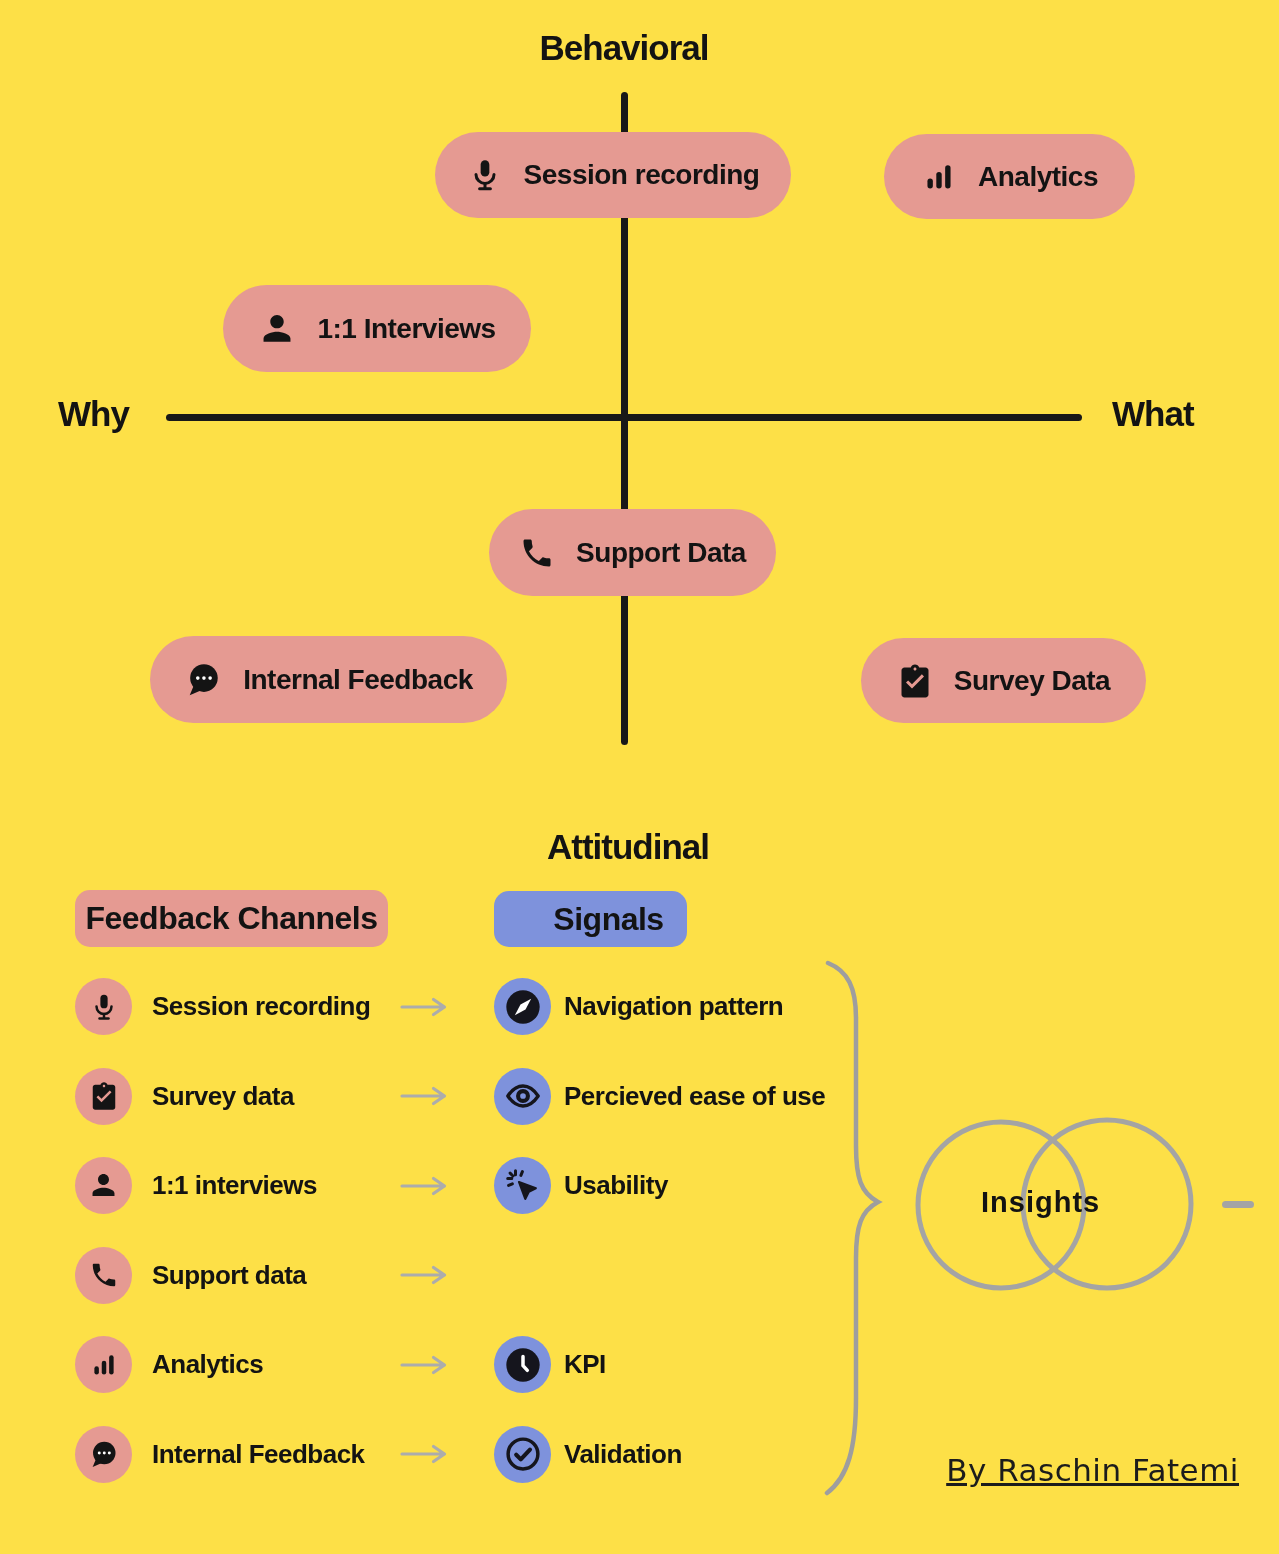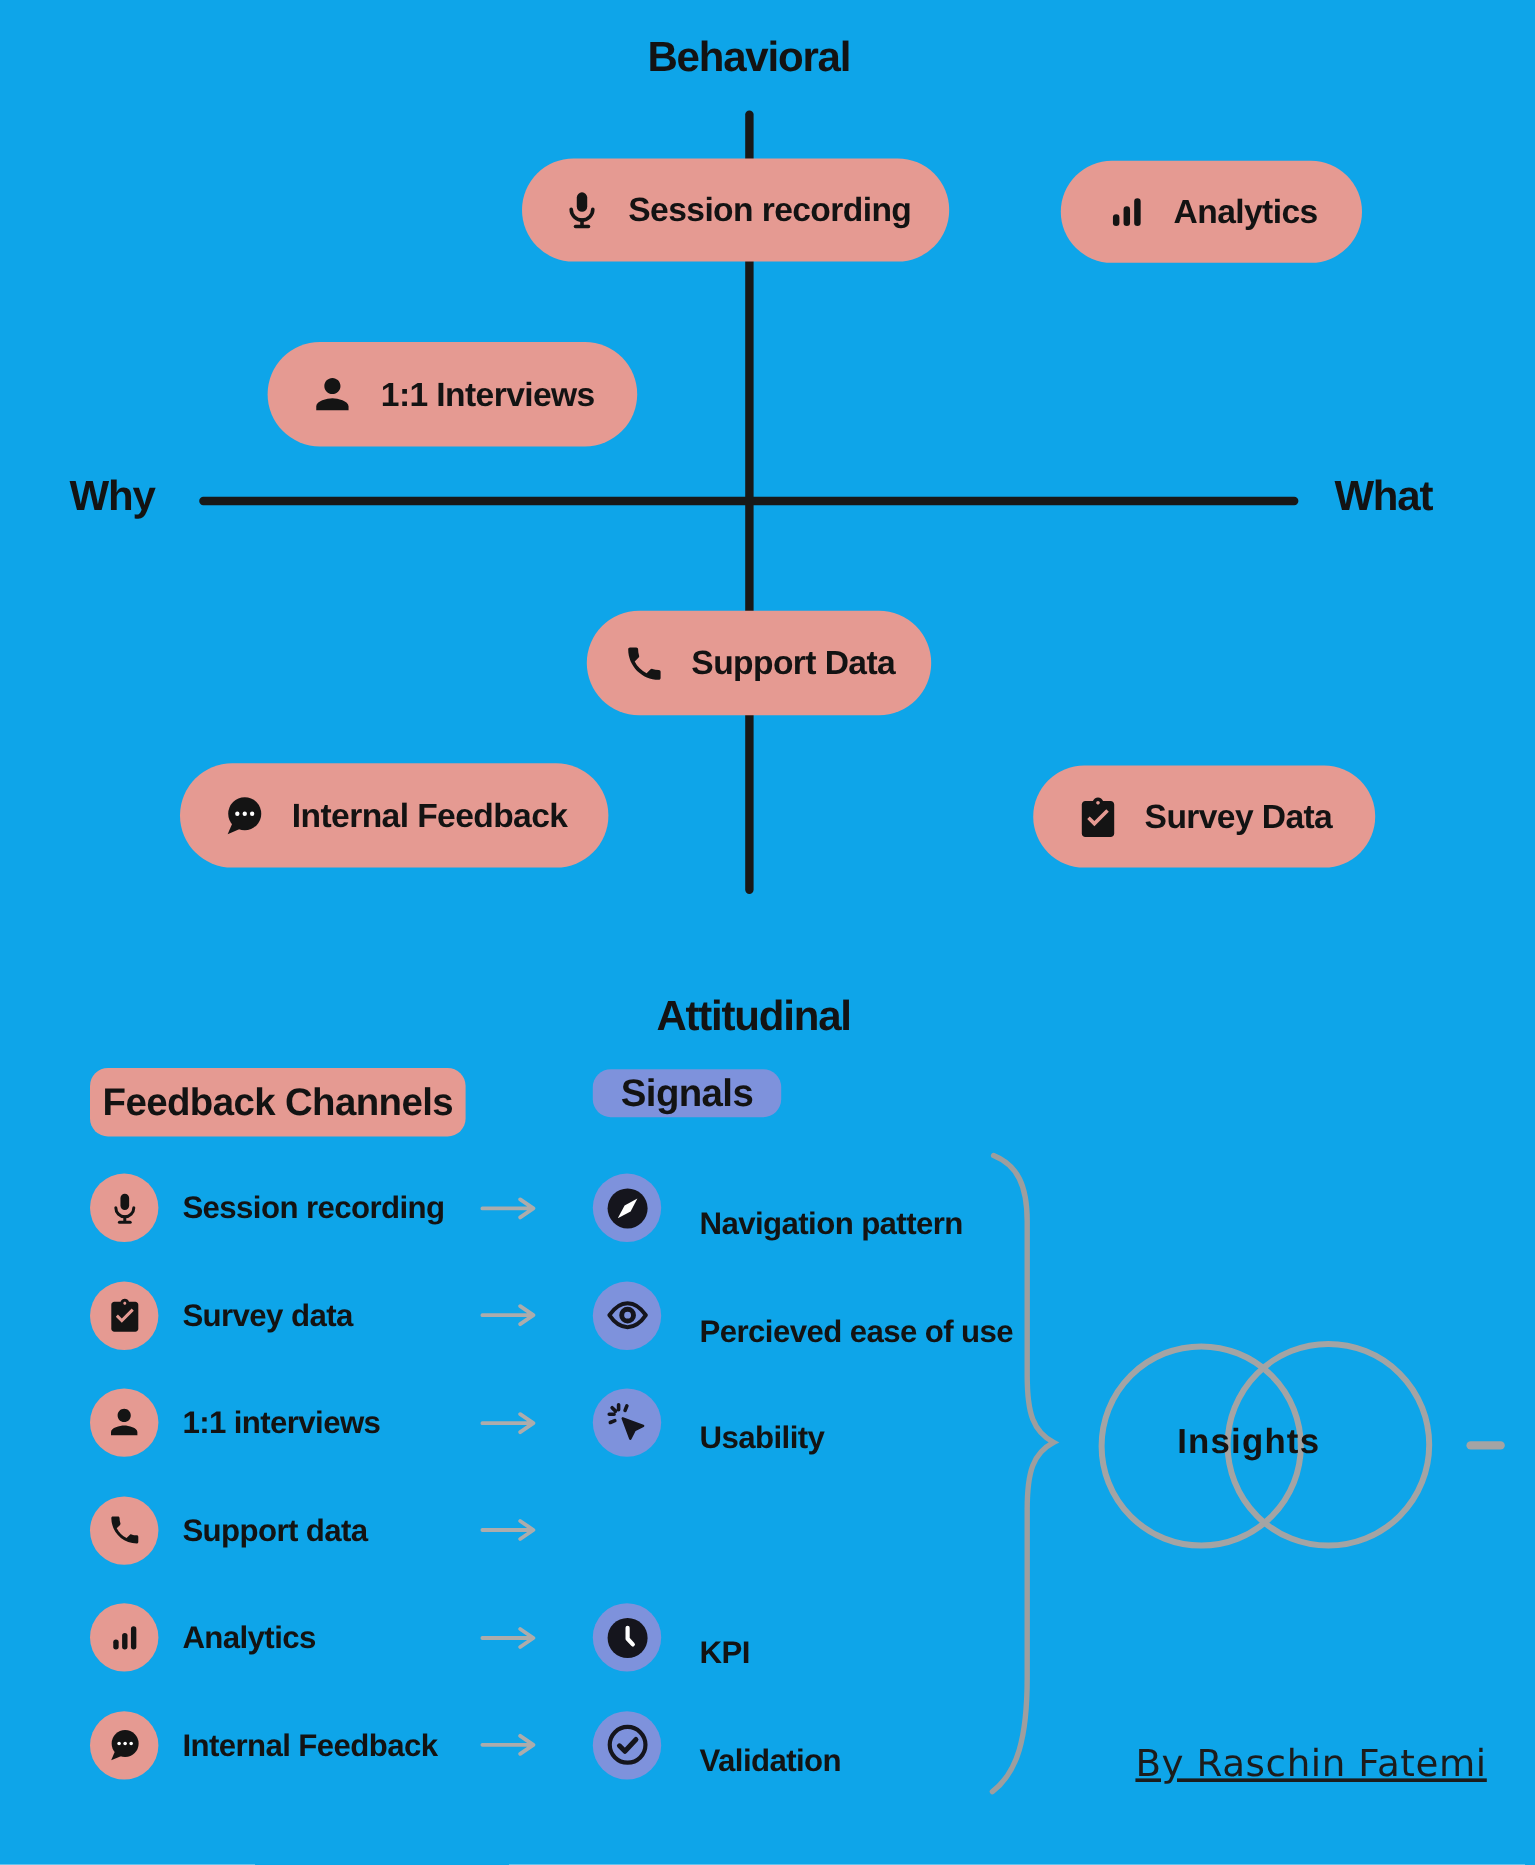--- a/index.html
+++ b/index.html
@@ -1,17 +1,17 @@
 <!DOCTYPE html>
 <html><head>
 <meta charset="utf-8">
 <style>
   html,body{margin:0;padding:0;background:#f3f3f3;}
   .canvas{
-    position:relative;width:1279px;height:1554px;background:#0ea5e9;
+    position:relative;width:1279px;height:1554px;background:#fde047;
     font-family:"Liberation Sans","DejaVu Sans",sans-serif;color:#141414;
     overflow:hidden;margin:0 auto;
   }
   
   .axis{position:absolute;background:#181818;border-radius:4px;z-index:1;}
   .axis.v{left:621px;top:92px;width:7px;height:653px;}
   .axis.h{left:166px;top:414px;width:916px;height:7px;}
   .axis-label{
     position:absolute;font-weight:bold;font-size:35px;letter-spacing:-1px;
     color:#131313;white-space:nowrap;z-index:2;
@@ -33,26 +33,26 @@
   .p-interviews{left:223px;top:285px;width:308px;height:87px;}
   .p-support {left:489px;top:509px;width:287px;height:87px;}
   .p-internal{left:150px;top:636px;width:357px;height:87px;}
   .p-survey {left:861px;top:638px;width:285px;height:85px;}
   
   .hdr{
     position:absolute;display:flex;align-items:center;justify-content:center;
     font-weight:bold;font-size:32px;letter-spacing:-0.5px;color:#131313;z-index:3;
   }
   .hdr-channels{left:75px;top:890px;width:313px;height:57px;background:#E59A92;border-radius:15px;}
-  .hdr-signals {left:494px;top:891px;width:157px;height:40px;background:#7E92DC;border-radius:15px;}
+  .hdr-signals {left:494px;top:891px;width:157px;height:56px;background:#7E92DC;border-radius:15px;padding-left:36px;}
   
   .legend{position:absolute;left:75px;top:978px;display:flex;flex-direction:column;gap:32.5px;z-index:3;}
   .lrow{display:flex;align-items:center;height:57px;}
   .row-left{width:325px;display:flex;align-items:center;gap:20px;}
-  .row-right{margin-left:42px;display:flex;align-items:flex-end;gap:32px;}
+  .row-right{margin-left:42px;display:flex;align-items:center;gap:13px;}
   .cicon{
     width:57px;height:57px;border-radius:50%;display:flex;
     align-items:center;justify-content:center;flex:0 0 auto;
   }
   .cicon.salmon{background:#E59A92;}
   .cicon.blue{background:#7E92DC;}
   .row-label{font-weight:bold;font-size:26px;letter-spacing:-0.5px;color:#131313;white-space:nowrap;}
   .arrow-wrap{width:52px;display:flex;align-items:center;flex:0 0 auto;}
   
   .brace-svg{position:absolute;left:790px;top:950px;z-index:2;}

